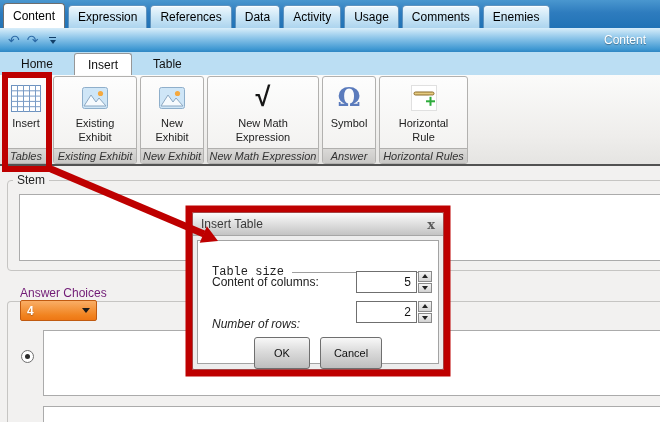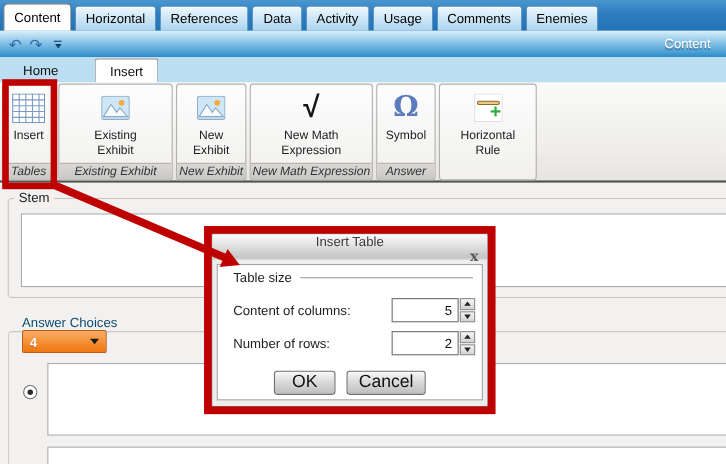--- a/index.html
+++ b/index.html
@@ -37,21 +37,21 @@
   }
   .qicon { font-size:14px; line-height:1; color:#1E5C9C; opacity:.85; margin-right:7px; cursor:default; }
   .qat-drop { display:flex; flex-direction:column; align-items:center; gap:2px; margin-left:4px; }
   .qat-drop .bar { width:7px; height:1px; background:#123F68; }
   .qat-drop .tri { width:0; height:0; border-left:3px solid transparent; border-right:3px solid transparent; border-top:4px solid #123F68; }
   .qat-context { margin-left:auto; font-size:12px; color:#FFFFFF; text-shadow:0 1px 1px rgba(0,0,0,.35); }
 
   
   .ribbontabs {
     position:absolute; left:0; top:52px; width:660px; height:23px;
-    background:#BBDEF3; display:flex; align-items:flex-end; padding-left:8px; gap:20px;
+    background:#BBDEF3; display:flex; align-items:flex-end; padding-left:8px; gap:8px;
   }
   .rtab {
     height:22px; min-width:52px; padding:0 13px; display:flex; align-items:center; justify-content:center;
     font-size:12px; color:#101010; white-space:nowrap;
   }
   .rtab.active {
     background:#FFFFFF; border:1px solid #979797; border-bottom:none; border-radius:3px 3px 0 0;
   }
 
   
@@ -77,21 +77,21 @@
     display:flex; align-items:center; justify-content:center; white-space:nowrap; padding:0 2px;font-style:italic;
   }
   .glyph-sqrt { font-size:27px; font-weight:bold; color:#151515; line-height:30px; height:32px; }
   .glyph-omega { font-size:26px; font-weight:bold; color:#5B7BBC; font-family:"DejaVu Serif", serif; line-height:30px; height:32px; }
   .iconbox { height:32px; display:flex; align-items:center; justify-content:center; }
 
   
   .groupbox { position:absolute; border:1px solid #C6C5C3; border-radius:4px; background:transparent; }
   .gb-legend { position:absolute; font-size:12px; color:#222; background:#F2F1F0; padding:0 4px; }
   .textbox { position:absolute; background:#FFFFFF; border:1px solid #ABABAB; }
-  .field-label { position:absolute; font-size:12px; color:#0c4a6e; }
+  .field-label { position:absolute; font-size:12px; color:#701a75; }
 
   .answer-select {
     position:absolute; left:20px; top:300px; width:77px; height:21px;
     background:linear-gradient(#F9AE66, #F1831F 75%, #EE7714);
     border:1px solid #C05A10; border-radius:2px;
     display:flex; align-items:center; padding:0 6px; cursor:default;
   }
   .answer-select .val { font-size:12px; font-weight:bold; color:#FFFFFF; text-shadow:0 1px 1px rgba(120,50,0,.5); }
   .answer-select .caret { margin-left:auto; width:0; height:0; border-left:4px solid transparent; border-right:4px solid transparent; border-top:5px solid #1A1A1A; }
 
@@ -104,62 +104,61 @@
 
   
   .dialog {
     position:absolute; left:192px; top:212px; width:252px; height:158px;
     background:#EDEDED; border:1px solid #8A8A8A; border-radius:2px; z-index:10;
   }
   .dlg-title {
     height:23px; background:linear-gradient(#FBFBFB, #DCDCDC 55%, #C3C3C3);
     border-bottom:1px solid #A6A6A6; display:flex; align-items:center; padding:0 8px;
     border-radius:2px 2px 0 0;
-    flex-direction:column;
   }
   .dlg-title .txt { font-size:12px; color:#3A3A3A; }
   .dlg-close { margin-left:auto; font-family:"DejaVu Serif", serif; font-size:13px; font-weight:bold; color:#5A5A5A; line-height:1; cursor:default; }
   .dlg-panel {
     position:absolute; left:4px; top:27px; right:4px; bottom:5px;
     background:#FFFFFF; border:1px solid #A3A3A3;
   }
-  .section-row { position:absolute; left:14px; right:8px; top:4px; display:flex; align-items:center; gap:8px; }
+  .section-row { position:absolute; left:14px; right:8px; top:24px; display:flex; align-items:center; gap:8px;font-family:Liberation Mono, monospace; }
   .section-row .txt { font-size:12px; color:#222; white-space:nowrap; }
   .section-row .line { flex:1; height:1px; background:#9E9E9E; margin-top:1px; }
   .dlg-label { position:absolute; font-size:12px; color:#222; }
   .spinner { position:absolute; right:6px; width:76px; height:22px; display:flex; }
   .spin-val {
     flex:1; border:1px solid #6F6F6F; background:#FFFFFF; font-size:12px; color:#111;
     display:flex; align-items:center; justify-content:flex-end; padding-right:5px;
   }
   .spin-btns { width:14px; margin-left:1px; display:flex; flex-direction:column; gap:1px; }
   .spin-btn {
     flex:1; border:1px solid #8A8A8A; background:linear-gradient(#F5F5F5, #D2D2D2);
     display:flex; align-items:center; justify-content:center; cursor:default;
   }
   .tri-up { width:0; height:0; border-left:3px solid transparent; border-right:3px solid transparent; border-bottom:4px solid #222; }
   .tri-down { width:0; height:0; border-left:3px solid transparent; border-right:3px solid transparent; border-top:4px solid #222; }
   .btnrow { position:absolute; left:0; right:0; top:96px; display:flex; justify-content:center; gap:10px; }
   .wbtn {
-    min-width:56px; height:22px; padding:0 10px;
+    min-width:56px; height:32px; padding:0 10px;
     background:linear-gradient(#F8F8F8, #DBDBDB 45%, #BEBEBE);
-    border:1px solid #6F6F6F; border-radius:3px; font-size:16px; color:#111;
+    border:1px solid #6F6F6F; border-radius:3px; font-size:11px; color:#111;
     display:flex; align-items:center; justify-content:center; cursor:default;
   }
   .wbtn.cancel { min-width:62px; }
 
   
   .overlay { position:absolute; left:0; top:0; width:660px; height:422px; z-index:50; pointer-events:none; }
 </style>
 </head>
 <body>
 
 <div class="topbar">
   <div class="apptab active">Content</div>
-  <div class="apptab">Horizontal</div>
+  <div class="apptab">Expression</div>
   <div class="apptab">References</div>
   <div class="apptab">Data</div>
   <div class="apptab">Activity</div>
   <div class="apptab">Usage</div>
   <div class="apptab">Comments</div>
   <div class="apptab">Enemies</div>
 
 </div>
 
 <div class="qat">
@@ -168,38 +167,39 @@
   <span class="qat-drop">
       <span class="bar"></span>
       <span class="tri"></span>
     </span>
   <span class="qat-context">Content</span>
 </div>
 
 <div class="ribbontabs">
   <div class="rtab">Home</div>
   <div class="rtab active">Insert</div>
+  <div class="rtab">Table</div>
 </div>
 
 <div class="ribbon">
 
   <div class="rgroup" style="width:48px;">
     <div class="rbtn">
       <span class="iconbox">
         <svg width="30" height="27" viewBox="0 0 30 27">
           <rect x="0.5" y="0.5" width="29" height="26" fill="#FFFFFF" stroke="#6E93C0"></rect>
           <path d="M6.5 0v27 M12.5 0v27 M18.5 0v27 M24.5 0v27 M0 5.8h30 M0 11.1h30 M0 16.4h30 M0 21.7h30" stroke="#7A9CC6" fill="none"></path>
         </svg>
       </span>
       <span class="lbl">Insert</span>
     </div>
     <div class="rglabel">Tables</div>
   </div>
 
-  <div class="rgroup" style="width:104px;">
+  <div class="rgroup" style="width:84px;">
     <div class="rbtn">
       <span class="iconbox">
         <svg width="26" height="22" viewBox="0 0 26 22">
           <rect x="0.5" y="0.5" width="25" height="21" rx="2" fill="#CFE6F7" stroke="#8FAFCB"></rect>
           <circle cx="18.5" cy="6.5" r="2.6" fill="#F5A93F"></circle>
           <polygon points="2,19 9,8 14,15 17,11 24,19" fill="#F6FAFD" stroke="#8CA8C2"></polygon>
         </svg>
       </span>
       <span class="lbl" style="width:60px;">Existing Exhibit</span>
     </div>
@@ -245,20 +245,21 @@
           <g>
             <rect x="14" y="14.5" width="11" height="3.6" fill="#FFFFFF"></rect>
             <rect x="17.7" y="10.8" width="3.6" height="11" fill="#FFFFFF"></rect>
             <rect x="15" y="15.3" width="9" height="2" fill="#2EAC3C"></rect>
             <rect x="18.5" y="11.8" width="2" height="9" fill="#2EAC3C"></rect>
           </g>
         </svg>
       </span>
       <span class="lbl" style="width:60px;">Horizontal Rule</span>
     </div>
+    <div class="rglabel">Horizontal Rules</div>
   </div>
 
 </div>
 
 <div>
   <div class="groupbox" style="left:7px; top:180px; width:673px; height:91px;"></div>
   <span class="gb-legend" style="left:13px; top:173px;">Stem</span>
   <div class="textbox" style="left:19px; top:194px; width:661px; height:67px;"></div>
 
   <span class="field-label" style="left:20px; top:286px;">Answer Choices</span>
@@ -293,21 +294,21 @@
       <span class="spin-btns">
         <span class="spin-btn">
             <span class="tri-up"></span>
           </span>
         <span class="spin-btn">
             <span class="tri-down"></span>
           </span>
       </span>
     </div>
 
-    <span class="dlg-label" style="left:14px; top:64px;">Number of rows:</span>
+    <span class="dlg-label" style="left:14px; top:76px;font-style:italic;">Number of rows:</span>
     <div class="spinner" style="top:60px;">
       <span class="spin-val">2</span>
       <span class="spin-btns">
         <span class="spin-btn">
             <span class="tri-up"></span>
           </span>
         <span class="spin-btn">
             <span class="tri-down"></span>
           </span>
       </span>

